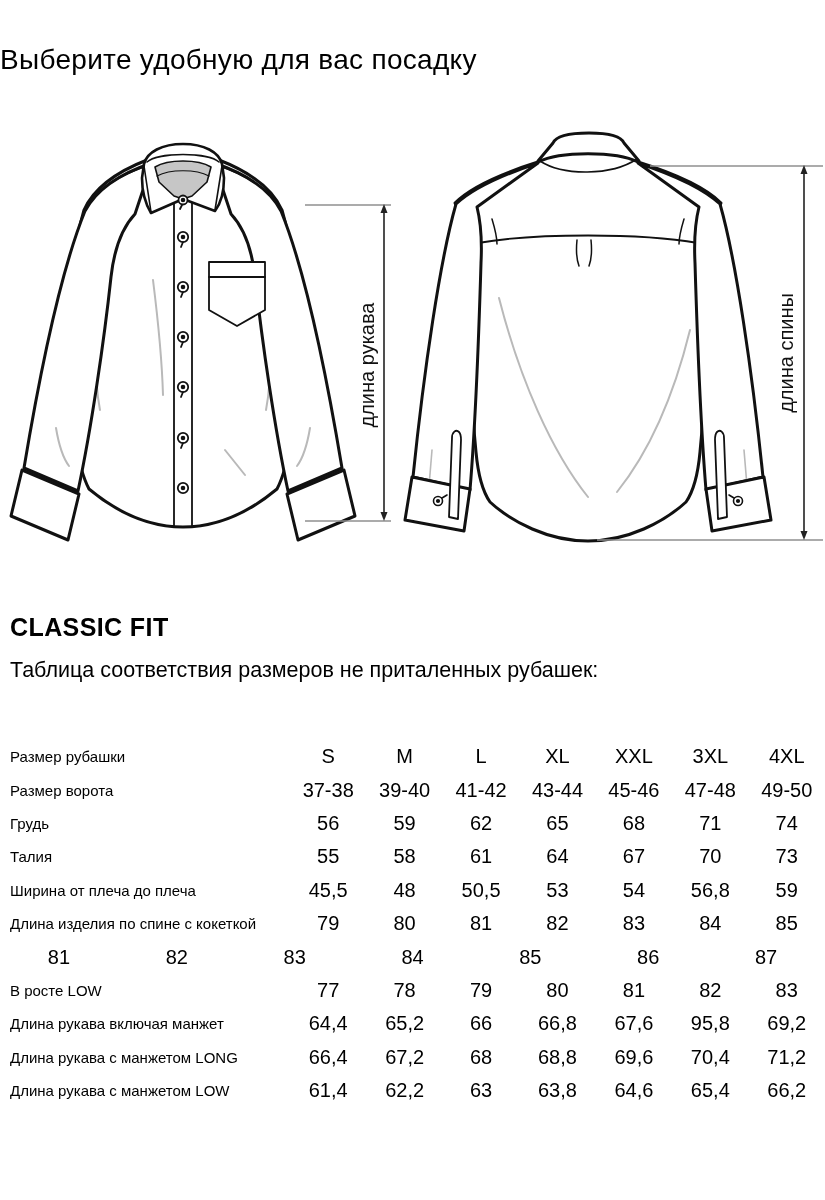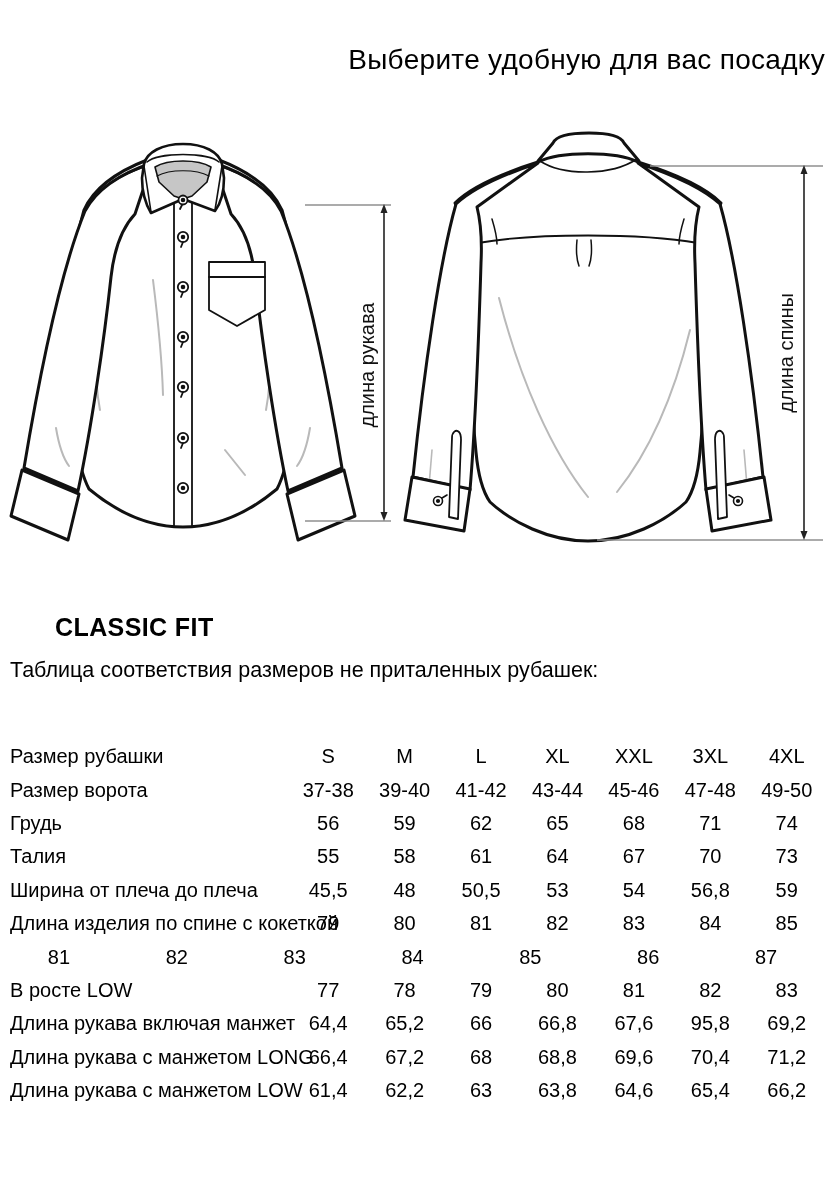--- a/index.html
+++ b/index.html
@@ -2,33 +2,33 @@
 <html><head>
 <meta charset="utf-8">
 <style>
   html,body { margin:0; padding:0; background:#fff; }
   body {
     width:825px; height:1200px; position:relative; overflow:hidden;
     font-family:"Liberation Sans", sans-serif; color:#000;
   }
   .page-title {
     position:absolute; top:44px; left:0; width:825px;
-    text-align:right; font-size:28px; font-weight:400; letter-spacing:0.3px;
+    text-align:left; font-size:28px; font-weight:400; letter-spacing:0.3px;
   }
   svg.diagram { position:absolute; top:0; left:0; }
   .section-heading {
     position:absolute; top:613px; left:10px;
-    font-size:25px; font-weight:bold; letter-spacing:0.4px;margin-left:45px;
+    font-size:25px; font-weight:bold; letter-spacing:0.4px;
   }
   .section-subtitle {
     position:absolute; top:658px; left:10px; font-size:21.5px;text-align:center;
   }
   .size-table { position:absolute; top:740px; left:0; width:825px; }
   .trow { display:flex; height:33.4px; align-items:center; }
-  .tlabel { width:280px; padding-left:10px; font-size:20px; white-space:nowrap; }
+  .tlabel { width:280px; padding-left:10px; font-size:15px; white-space:nowrap; }
   .tcell { flex:1; text-align:center; font-size:20px; }
   .dim-label { font-size:20px; fill:#111; font-family:"Liberation Sans", sans-serif; }
 </style>
 </head>
 <body>
 
 <div class="page-title">Выберите удобную для вас посадку</div>
 
 <svg class="diagram" width="825" height="600" viewBox="0 0 825 600">
 

